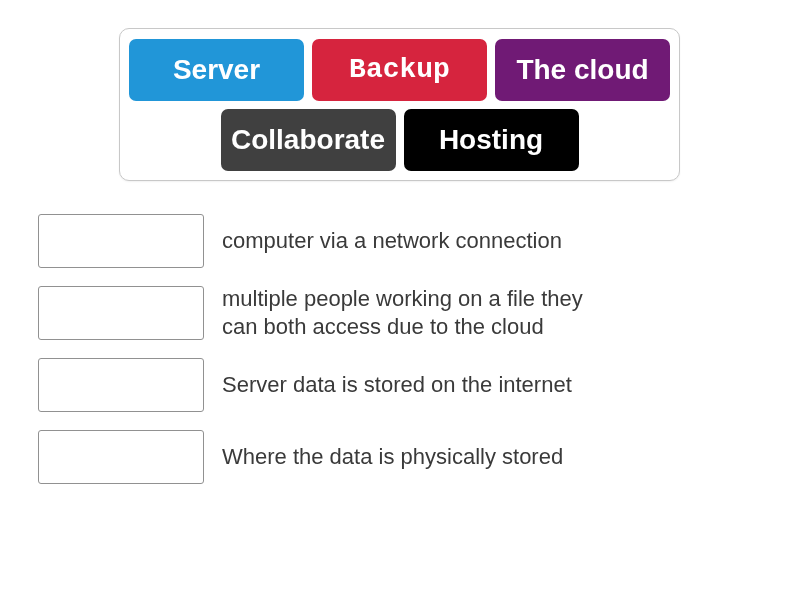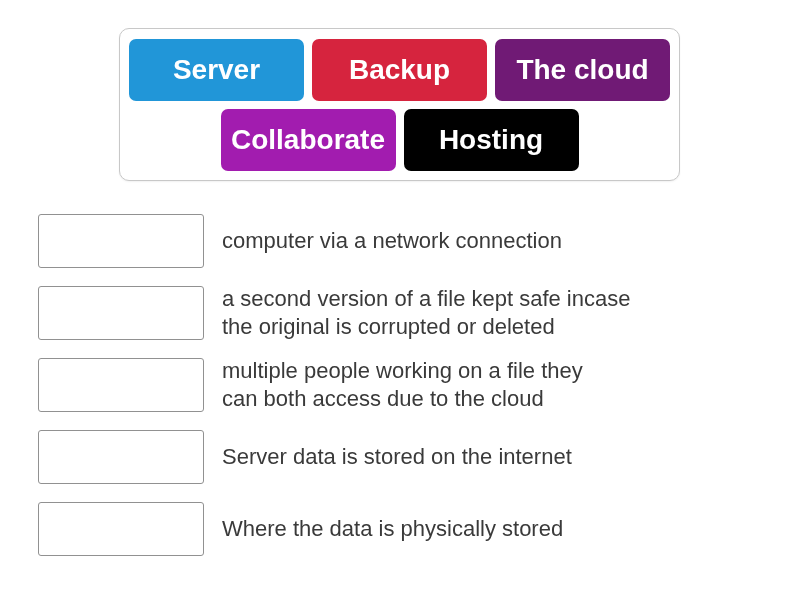--- a/index.html
+++ b/index.html
@@ -86,45 +86,38 @@
   }
 </style>
 </head>
 <body>
 
 <div class="stage">
 
   <div class="word-bank">
     <div class="bank-row">
       <div class="tile" style="background-color: rgb(33, 150, 216);">Server</div>
-      <div class="tile" style="background-color: rgb(214, 36, 62);">Backup</div>
+      <div class="tile" style="background-color: rgb(214, 36, 62); font-family: Liberation Mono, monospace;">Backup</div>
       <div class="tile" style="background-color: #701a75;">The cloud</div>
     </div>
     <div class="bank-row">
-      <div class="tile" style="background-color: #a21caf;">Collaborate</div>
+      <div class="tile" style="background-color: #404040;">Collaborate</div>
       <div class="tile" style="background-color: #000000;">Hosting</div>
     </div>
   </div>
 
   <div class="rows">
 
     <div class="match-row">
       <div class="slot"></div>
       <div class="definition">
         <span class="line">computer via a network connection</span>
       </div>
     </div>
 
-    <div class="match-row">
-      <div class="slot"></div>
-      <div class="definition">
-        <span class="line">a second version of a file kept safe incase</span>
-        <span class="line">the original is corrupted or deleted</span>
-      </div>
-    </div>
 
     <div class="match-row">
       <div class="slot"></div>
       <div class="definition">
         <span class="line">multiple people working on a file they</span>
         <span class="line">can both access due to the cloud</span>
       </div>
     </div>
 
     <div class="match-row">

